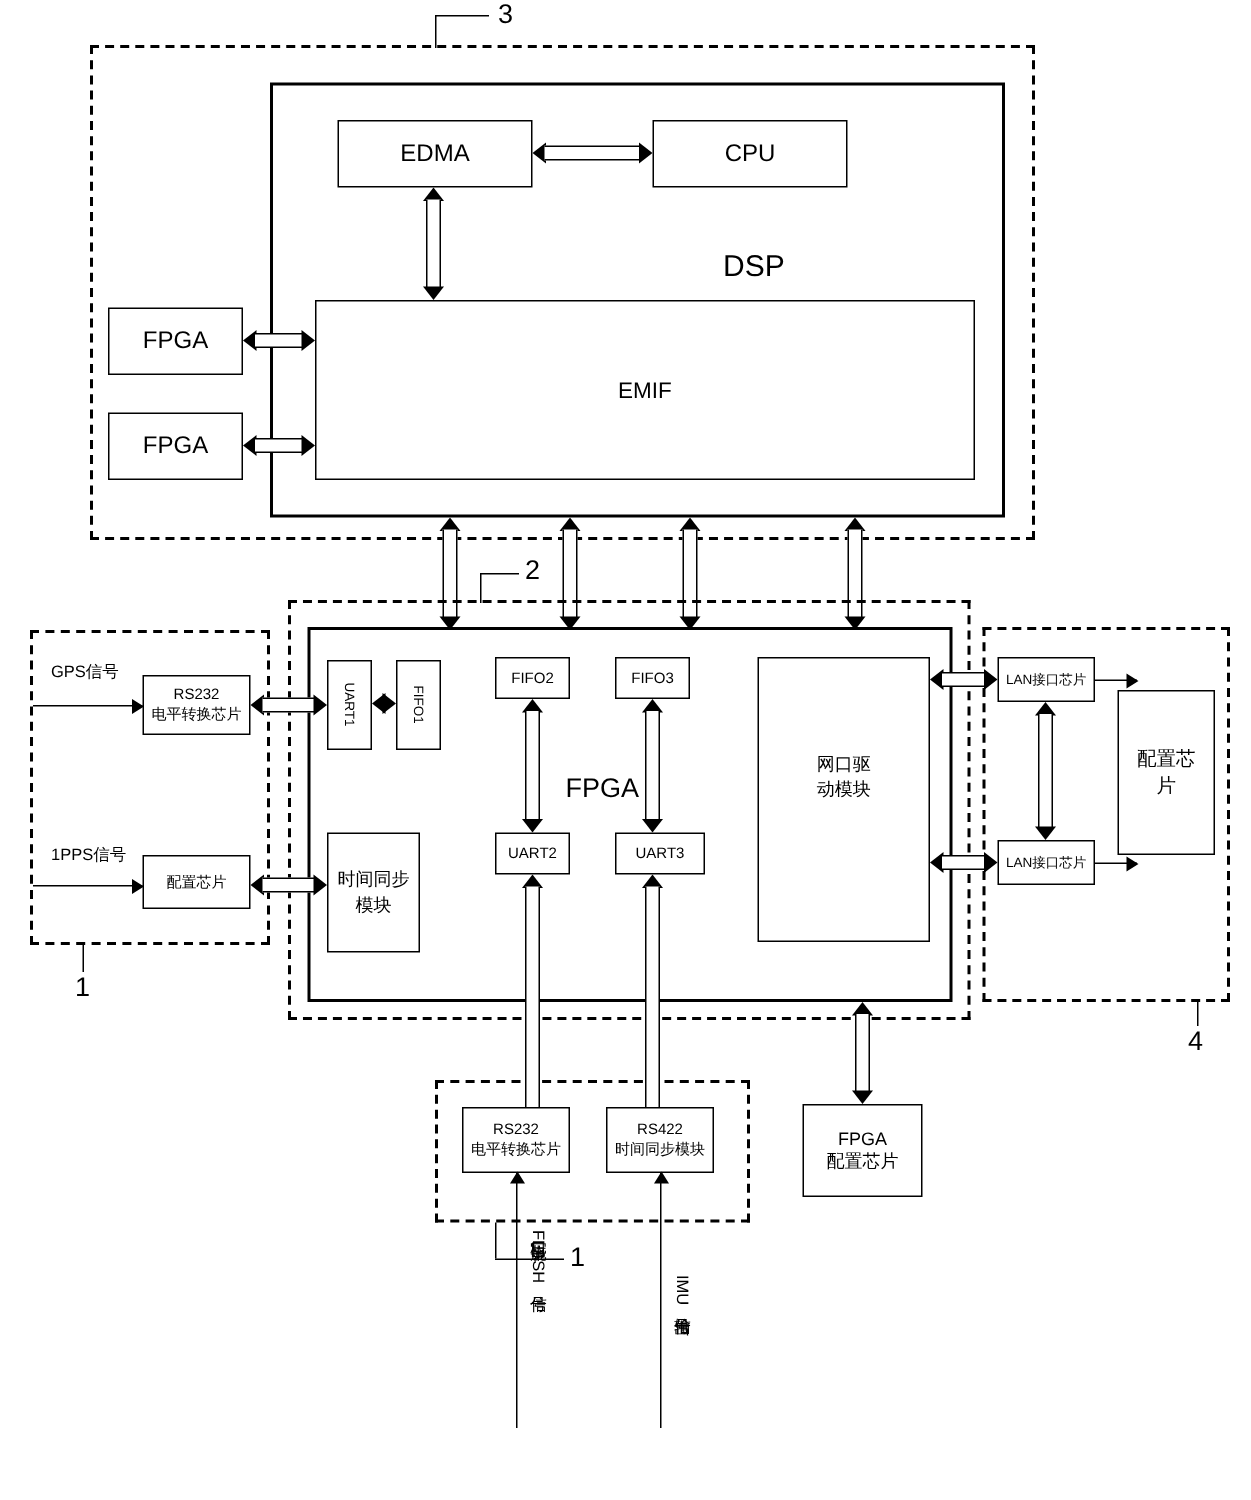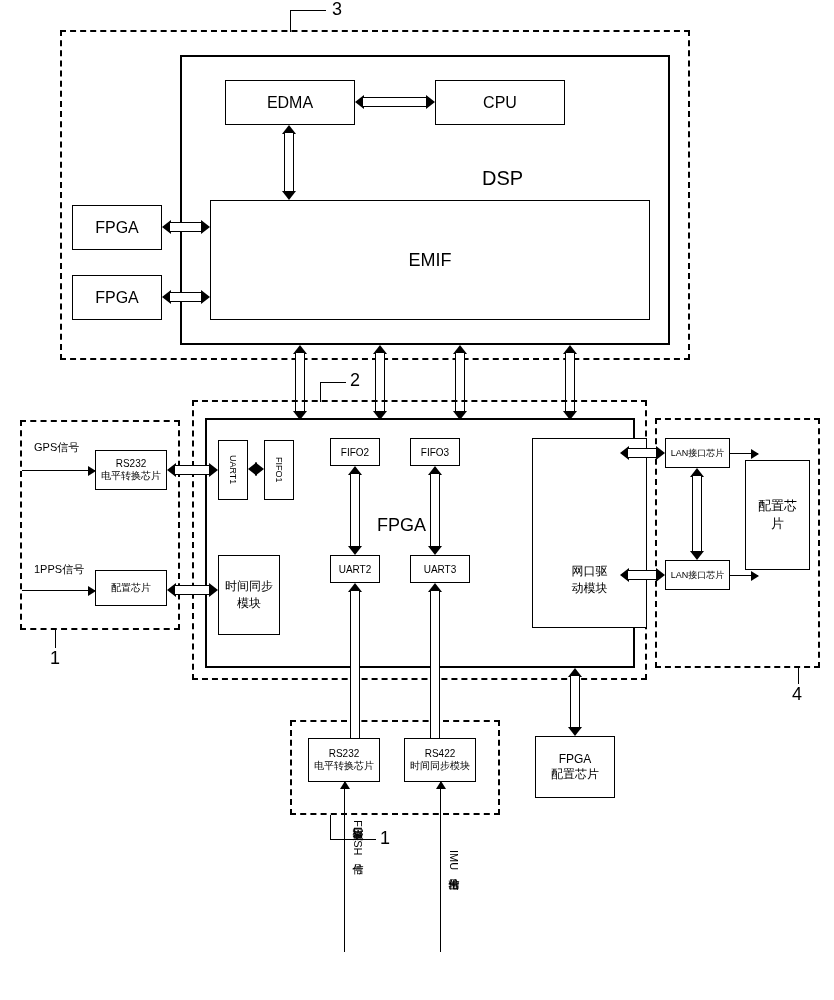--- a/index.html
+++ b/index.html
@@ -157,21 +157,21 @@
 
 <div class="inner-box" style="left:435px; top:80px; width:130px; height:45px;">
   <span>CPU</span>
 </div>
 
 <div class="arrow-h bi" style="left:355px; top:95px; width:80px;">
     <div class="bar"></div>
   </div>
 
 <div class="inner-box" style="left:210px; top:200px; width:440px; height:120px;">
-  <span style="font-size:18px;">EMIF</span>
+  <span style="font-size:15px;">EMIF</span>
 </div>
 
 <div class="arrow-v bi" style="left:282px; top:125px; height:75px;">
     <div class="bar"></div>
   </div>
 
 <div class="inner-box" style="left:72px; top:205px; width:90px; height:45px;">
   <span>FPGA</span>
 </div>
 <div class="arrow-h bi" style="left:162px; top:220px; width:48px;">
@@ -239,21 +239,21 @@
   </div>
 
 <div class="arrow-v bi" style="left:428px; top:466px; height:89px;">
     <div class="bar"></div>
   </div>
 
 <div class="inner-box small" style="left:548px; top:440px; width:48px; height:24px;">
   <span style="font-size:10px;">ROM</span>
 </div>
 
-<div class="inner-box" style="left:532px; top:438px; width:115px; height:190px; align-items:flex-end; padding-bottom:30px;">
+<div class="inner-box" style="left:505px; top:438px; width:115px; height:190px; align-items:center; padding-bottom:30px;">
   <span style="font-size:12px; width:40px;">网口驱动模块</span>
 </div>
 
 <div class="inner-box" style="left:218px; top:555px; width:62px; height:80px;">
   <span style="font-size:12px; width:50px;">时间同步模块</span>
 </div>
 
 <div class="dashed-box" style="left:20px; top:420px; width:160px; height:210px;"></div>
 <div class="leader" style="left:55px; top:630px; width:1px; height:18px;"></div>
 <div class="num" style="left:50px; top:648px;">1</div>

